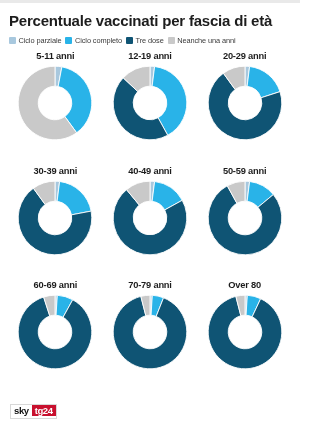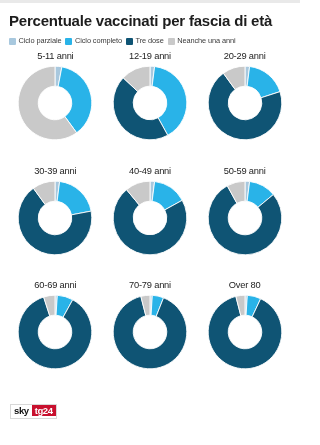--- a/index.html
+++ b/index.html
@@ -40,21 +40,21 @@
   }
   .legend {
     display: flex;
     align-items: center;
     gap: 4px;
     margin: 0 0 6px 1px;
     flex-wrap: nowrap;
   }
   .legend-item {
     display: flex;
-    align-items: flex-end;
+    align-items: center;
     gap: 2.5px;
     white-space: nowrap;
   }
   .legend-swatch {
     width: 7px;
     height: 7px;
     border-radius: 1px;
     flex: 0 0 auto;
   }
   .legend-label {
@@ -70,21 +70,21 @@
     row-gap: 0px;
   }
   .cell {
     display: flex;
     flex-direction: column;
     align-items: center;
     justify-content: flex-start;
   }
   .cell-title {
     font-size: 9.3px;
-    font-weight: normal;
+    font-weight: bold;
     color: #1d1d1d;
     margin-bottom: 2px;
     letter-spacing: -0.2px;
   }
   .donut-wrap {
     width: 80px;
     height: 80px;
     position: relative;
   }
   .donut-wrap svg { display: block; }

